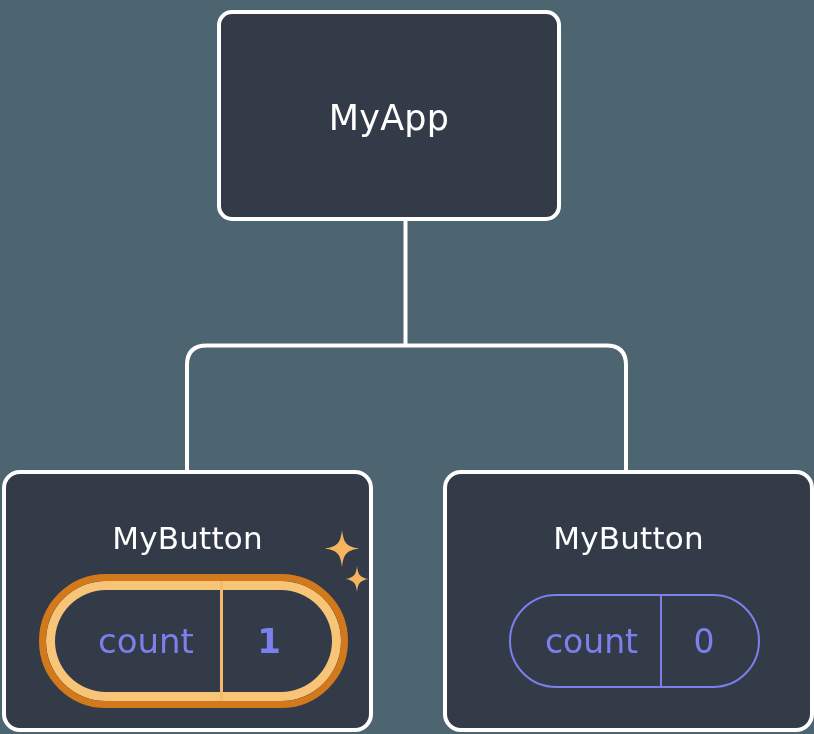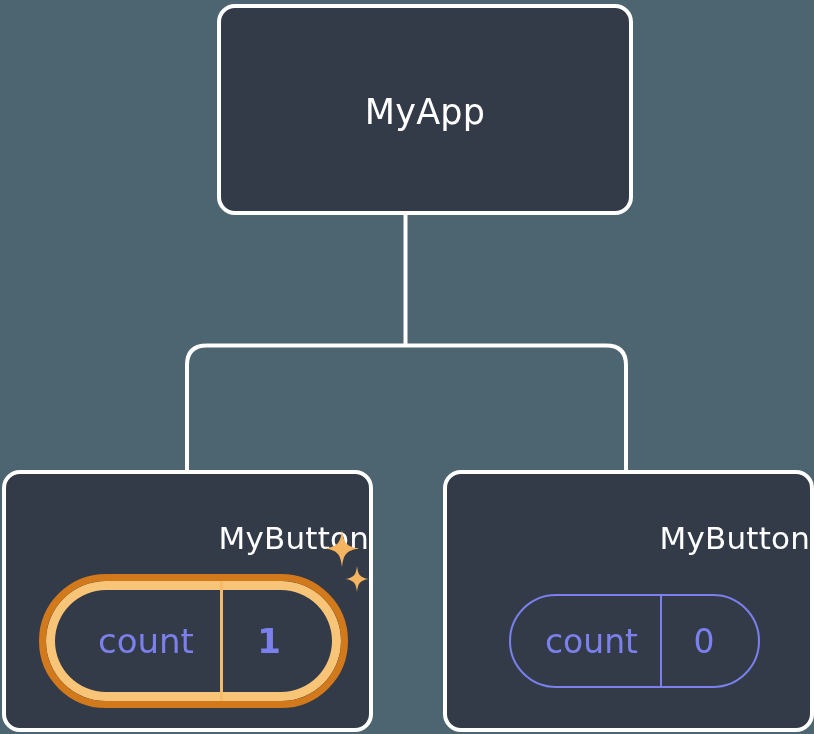--- a/index.html
+++ b/index.html
@@ -46,23 +46,24 @@
     text-align: center;
     color: #ffffff;
     font-weight: 400;
     letter-spacing: 0.2px;
     white-space: nowrap;
   }
 
   
   #node-root {
     left: 217px;
-    top: 4px;
-    width: 416px;
+    top: 10px;
+    width: 344px;
     height: 211px;
+    border-radius: 15px;
   }
   #node-root .node-title {
     top: 84px;
     font-size: 35px;
   }
 
   
   #node-child-0 {
     left: 2px;
     top: 470px;
@@ -71,21 +72,20 @@
   }
   #node-child-1 {
     left: 443px;
     top: 470px;
     width: 371px;
     height: 262px;
   }
   .child .node-title {
     top: 46px;
     font-size: 31px;
-    text-align: right;
   }
 
   
   .pill-wrap {
     position: absolute;
     left: 0;
     right: 0;
     top: 100px;
     display: flex;
     justify-content: center;

